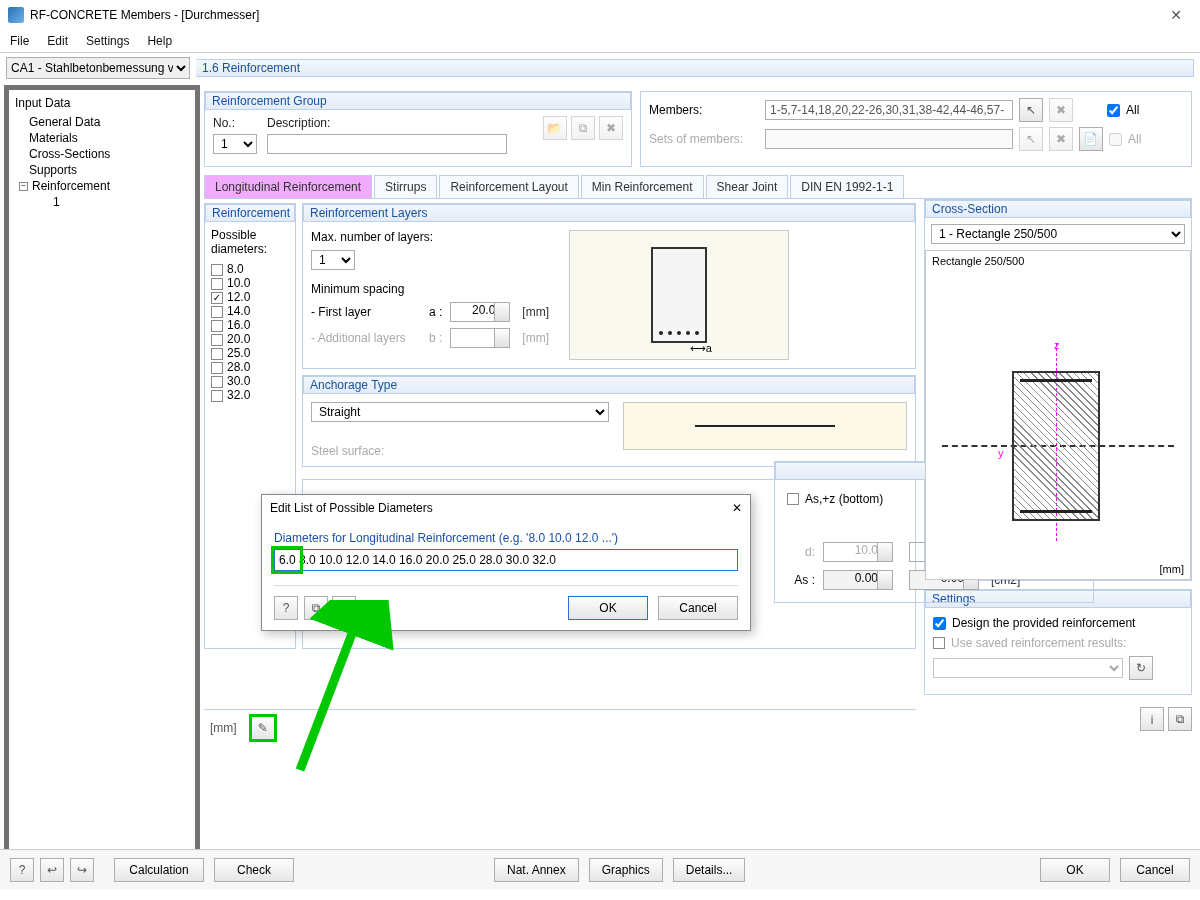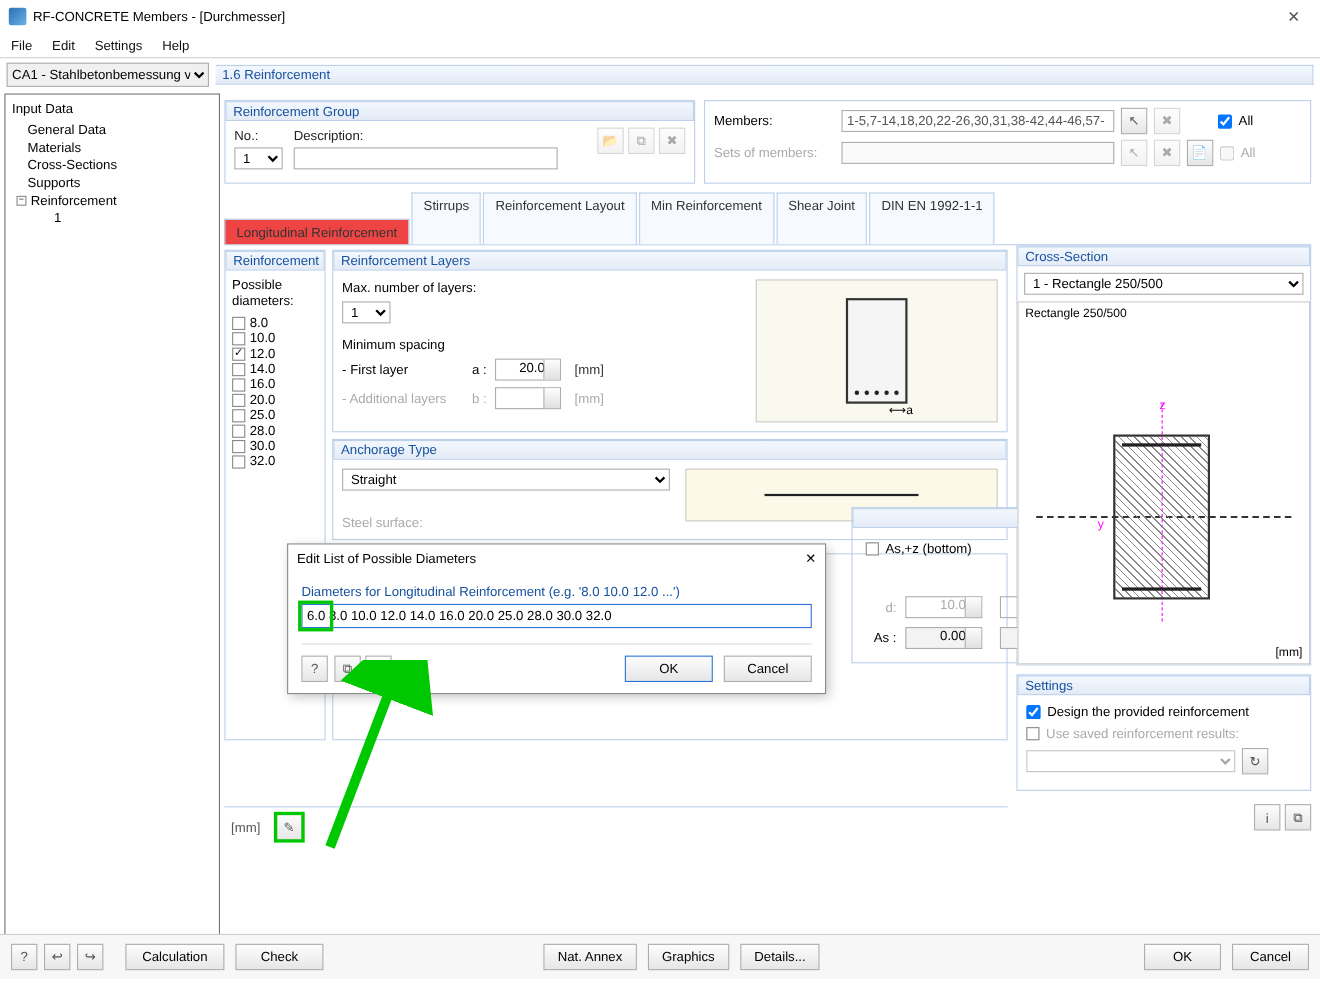--- a/index.html
+++ b/index.html
@@ -10,21 +10,21 @@
 .title-text { font-size: 12px; }
 .close-x { font-size: 14px; color: #555; padding: 4px 10px; cursor: pointer; }
 .menubar { height: 22px; display: flex; align-items: center; gap: 18px; padding: 0 10px; color: #111; }
 .menubar span { cursor: pointer; }
 hr.sep { border: none; border-top: 1px solid #d0d0d0; }
 .toolbar-row { display: flex; align-items: center; padding: 4px 6px; gap: 6px; }
 select.case-select { width: 184px; height: 22px; border: 1px solid #adadad; background: #f0f0f0; }
 .section-title { flex: 1; font-size: 12px; color: #222; padding-left: 6px; }
 .sect-hdr { height: 18px; background: linear-gradient(#f3f8fe,#e4ebf6); border: 1px solid #bcd0ea; padding: 2px 6px; color: #1852a0; font-weight: 400; display: flex; align-items: center;}
 .main-wrap { display: flex; height: 784px; }
-.nav-pane { width: 196px; border: 1px solid #737373; margin: 2px 4px; padding: 4px; background: #fff; }
+.nav-pane { width: 196px; border: 5px solid #737373; margin: 2px 4px; padding: 4px; background: #fff; }
 .nav-pane .hdr { font-weight: 400; padding: 2px; }
 .nav-tree { padding: 2px 0 0 6px; }
 .nav-tree div { padding: 1px 0 1px 10px; cursor: pointer; }
 .nav-tree .exp { padding-left: 0; display: flex; align-items: center; gap: 4px; }
 .nav-tree .box { width: 9px; height: 9px; border: 1px solid #888; display: inline-flex; align-items: center; justify-content: center; font-size: 8px; line-height: 1;}
 .content { flex: 1; padding: 2px 8px 0 0; position: relative; }
 .group-row { display: flex; gap: 8px; margin-top: 6px; }
 .panel { border: 1px solid #bcd0ea; }
 .p-rg { width: 428px; }
 .p-at { flex: 1; }
@@ -34,21 +34,21 @@
 label { color: #222; }
 select.small, input.small { border: 1px solid #adadad; height: 20px; background: #fff; padding: 0 3px; }
 .btn-icon { width: 24px; height: 24px; border: 1px solid #adadad; background: linear-gradient(#fdfdfd,#e6e6e6); cursor: pointer; display: inline-flex; align-items: center; justify-content: center; color:#555;}
 .btn-icon.di { opacity: .5; }
 .at-row { display: flex; align-items: center; gap: 6px; margin-bottom: 5px; }
 .at-row .lab { width: 110px; }
 .at-row input[type=text] { width: 248px; height: 20px; border: 1px solid #adadad; padding: 0 4px; color: #555;}
 input[type=checkbox] { width: 13px; height: 13px; }
 .tabbar { display: flex; margin-top: 8px; border-bottom: 1px solid #bcd0ea; }
 .tab { padding: 4px 10px; border: 1px solid #bcd0ea; border-bottom: none; background: #f6f9fd; margin-right: 2px; cursor: pointer; color: #333;}
-.tab.active { background: #ef4444; position: relative; z-index: 2; margin-top: 24px;}
+.tab.active { background: #f0abfc; position: relative; z-index: 2;}
 .mid-row { display: flex; gap: 8px; margin-top: 0; }
 .left-col { width: 712px; }
 .right-col { flex: 1; display: flex; flex-direction: column; gap: 8px;}
 .sub-row { display: flex; gap: 6px; margin-top: 4px;}
 .reinf-left { width: 92px; border: 1px solid #bcd0ea;}
 .reinf-right { flex: 1; display: flex; flex-direction: column; gap: 6px;}
 .reinf-left .body { padding: 6px; }
 .chk-list div { display: flex; align-items: flex-end; gap: 4px; padding: 0 0 0 0;}
 .chk { width: 12px; height: 12px; border: 1px solid #888; }
 .chk.c { background: #fff; display:inline-flex; align-items:center; justify-content:center; font-size:10px; line-height:1;}
@@ -247,21 +247,21 @@
                     <span class="chk c"></span>
                     <span>32.0</span>
                   </div>
                 </div>
             </div>
           </div>
           <div class="reinf-right">
 
             <div class="inner-panel">
               <div class="sect-hdr">Reinforcement Layers</div>
-              <div class="ip-body" style="display:flex;gap:20px;justify-content:space-between;">
+              <div class="ip-body" style="display:flex;gap:20px;">
                 <div>
                   <div style="margin-bottom:6px;">Max. number of layers:</div>
                   <select class="small" style="width:44px;margin-bottom:12px;"><option>1</option></select>
                   <div style="margin-bottom:6px;">Minimum spacing</div>
                   <div style="display:flex;align-items:center;gap:8px;margin-bottom:6px;">
                     <span style="width:110px;">- First layer</span>
                     <span>a :</span>
                     <div class="spin">20.0</div>
                     <span class="unit">[mm]</span>
                   </div>

